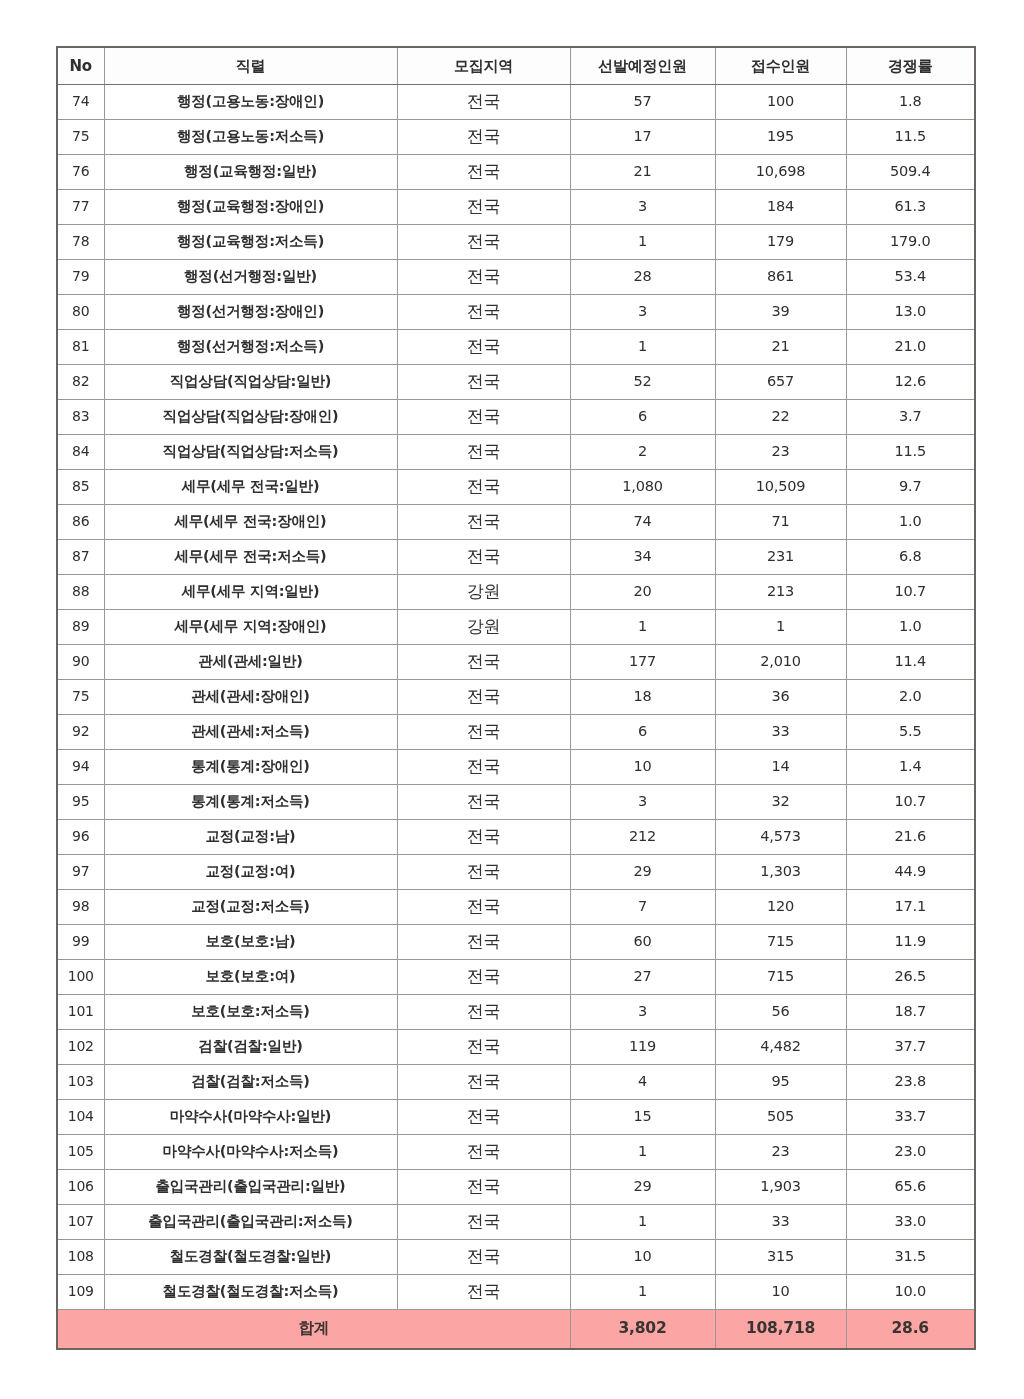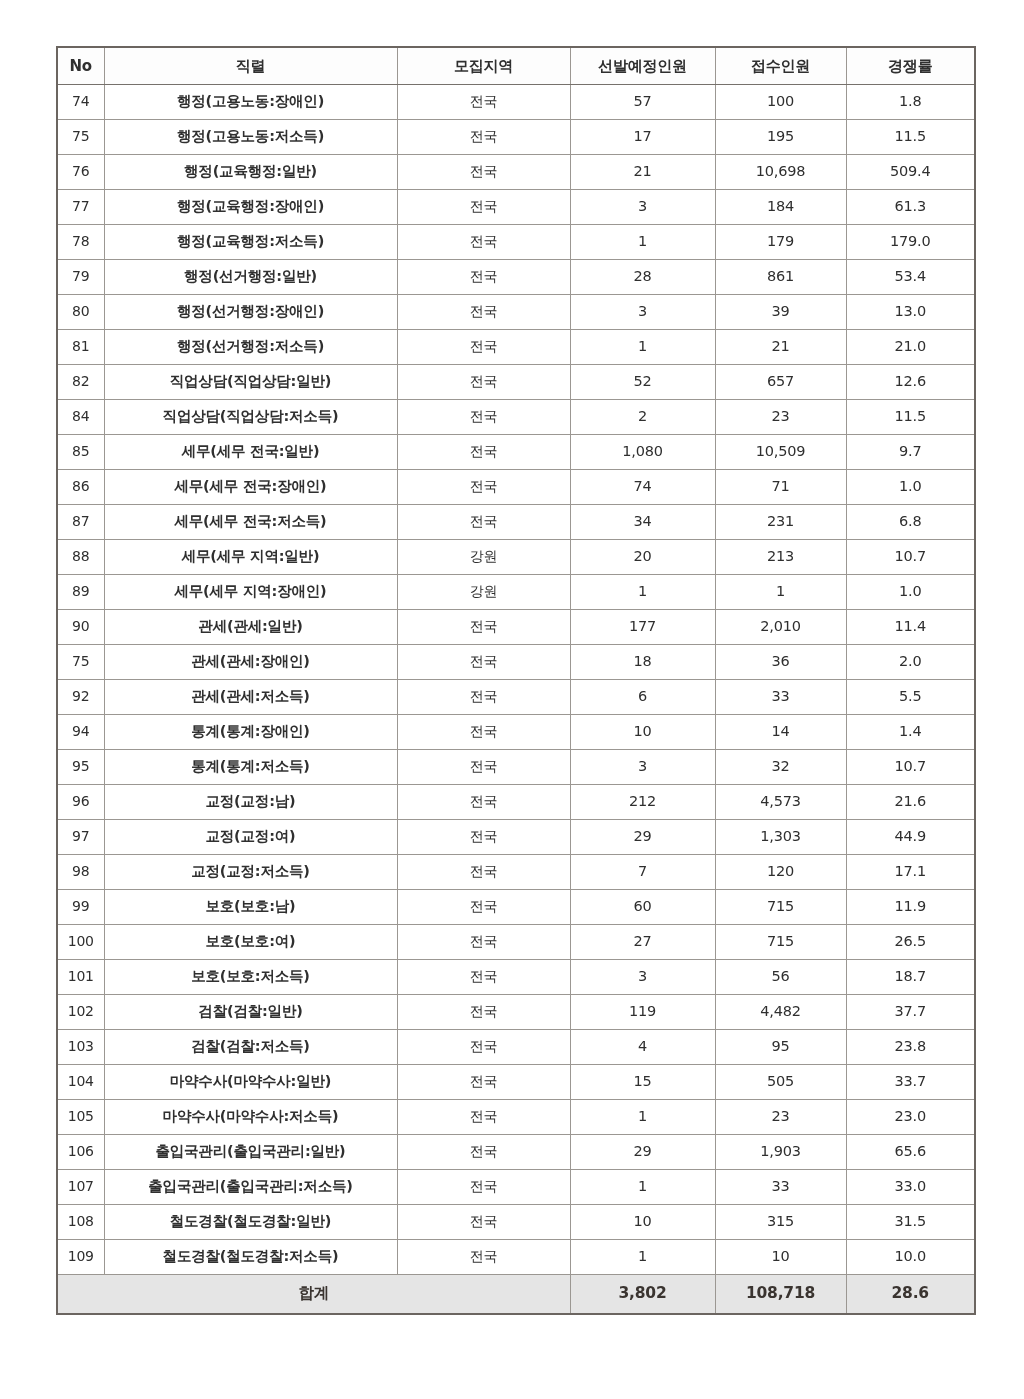--- a/index.html
+++ b/index.html
@@ -63,25 +63,25 @@
     border-bottom: 1px solid #76716c;
   }
   table.rate-table td.col-no {
     font-size: 14px;
   }
   table.rate-table td.col-series {
     font-size: 14.5px;
     font-weight: bold;
   }
   table.rate-table td.col-region {
-    font-size: 14px;
+    font-size: 17px;
     font-family: Liberation Serif, serif;
   }
   table.rate-table tfoot td {
-    background: #e5e5e5;
+    background: #fca5a5;
     font-weight: bold;
     height: 38px;
     font-size: 15.5px;
     border-top: 1px solid #76716c;
     color: #3a3430;
   }
   table.rate-table tfoot td.total-label {
     font-size: 15.5px;
   }
 </style>
@@ -176,20 +176,28 @@
           </tr>
           <tr>
             <td class="col-no">82</td>
             <td class="col-series">직업상담(직업상담:일반)</td>
             <td class="col-region">전국</td>
             <td class="col-quota">52</td>
             <td class="col-applicants">657</td>
             <td class="col-ratio">12.6</td>
           </tr>
           <tr>
+            <td class="col-no">83</td>
+            <td class="col-series">직업상담(직업상담:장애인)</td>
+            <td class="col-region">전국</td>
+            <td class="col-quota">6</td>
+            <td class="col-applicants">22</td>
+            <td class="col-ratio">3.7</td>
+          </tr>
+          <tr>
             <td class="col-no">84</td>
             <td class="col-series">직업상담(직업상담:저소득)</td>
             <td class="col-region">전국</td>
             <td class="col-quota">2</td>
             <td class="col-applicants">23</td>
             <td class="col-ratio">11.5</td>
           </tr>
           <tr>
             <td class="col-no">85</td>
             <td class="col-series">세무(세무 전국:일반)</td>

